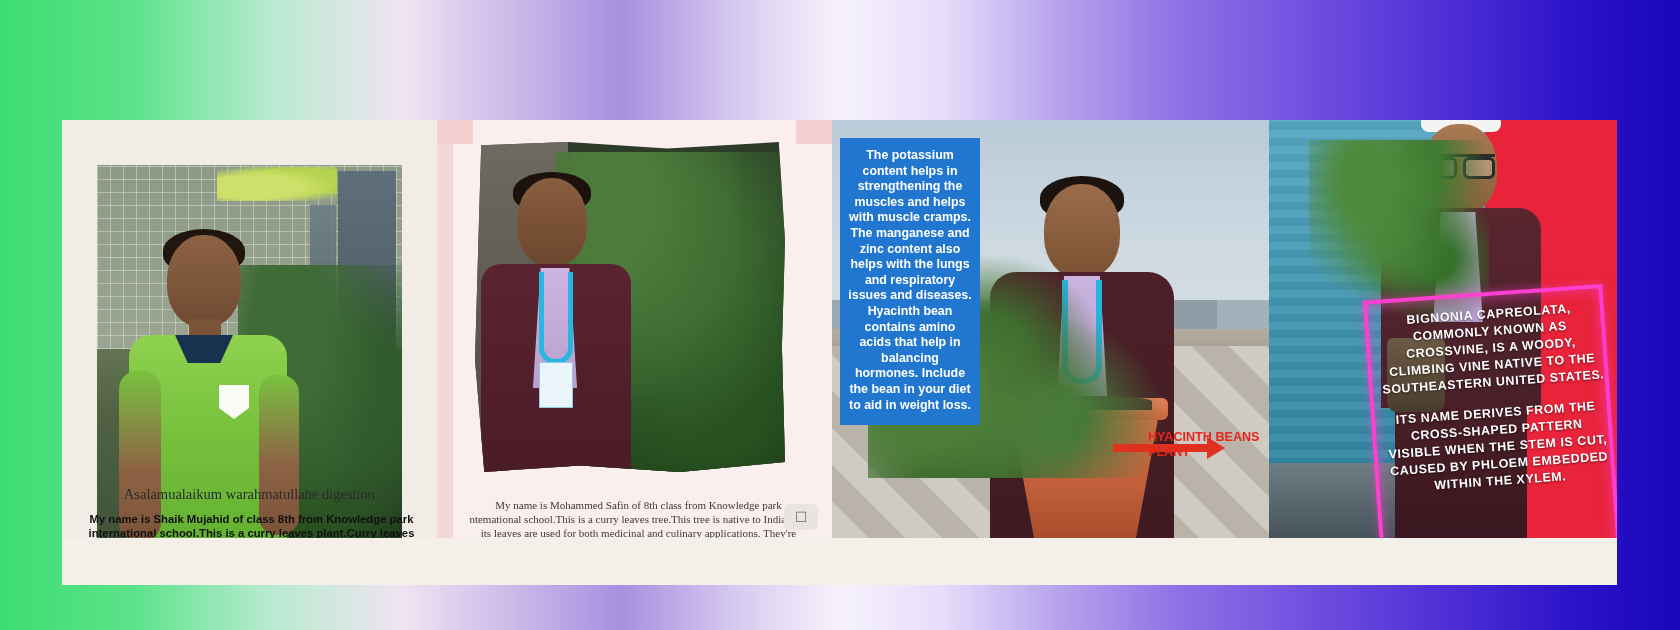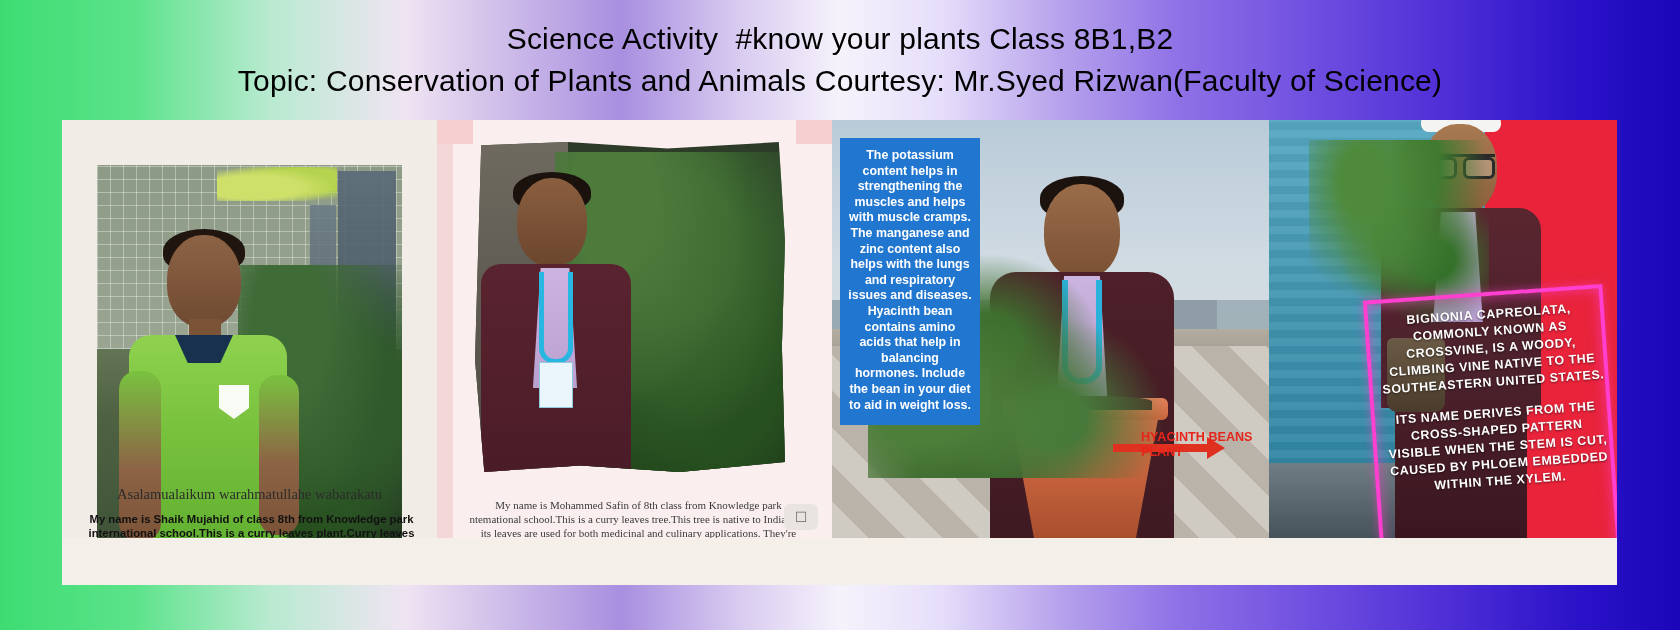--- a/index.html
+++ b/index.html
@@ -310,21 +310,21 @@
     position: absolute; right: 60px; bottom: 86px; width: 96px; height: 8px;
     background: #e03020;
   }
   #p3-arrow::after {
     content: ""; position: absolute; right: -16px; top: -7px;
     border-left: 18px solid #e03020;
     border-top: 11px solid transparent;
     border-bottom: 11px solid transparent;
   }
   #p3-arrow-label {
-    position: absolute; right: 16px; bottom: 78px; width: 112px;
+    position: absolute; right: 9px; bottom: 78px; width: 112px;
     color: #e8251a; font-size: 12.6px; font-weight: bold; line-height: 15px;
     text-align: left;
   }
 
   
   #panel-4 { width: 348px; background: #2f8fb0; }
   #p4-bg {
     position: absolute; inset: 0;
     background:
       linear-gradient(90deg, #2f93b4 0 62%, #e8233a 62% 100%);
@@ -400,24 +400,20 @@
     letter-spacing: .6px; text-align: center;
     text-shadow: 0 1px 2px rgba(0,0,0,.55);
   }
   #p4-text p { margin: 0 0 14px; }
 </style>
 </head>
 <body>
 
 <div id="stage">
 
-  <div id="title-block">
-    <div class="line">Science Activity  #know your plants Class 8B1,B2</div>
-    <div class="line">Topic: Conservation of Plants and Animals Courtesy: Mr.Syed Rizwan(Faculty of Science)</div>
-  </div>
 
   <div id="collage">
 
     <div class="panel" id="panel-1">
       <div id="p1-photo">
         <div id="p1-wall"></div>
         <div id="p1-tower"></div>
         <div id="p1-tower2"></div>
         <div id="p1-leaf-top"></div>
         <div id="p1-plant"></div>
@@ -425,21 +421,21 @@
           <div class="hair"></div>
           <div class="head"></div>
           <div class="neck"></div>
           <div class="shirt"></div>
           <div class="collar"></div>
           <div class="badge"></div>
           <div class="arm-l"></div>
           <div class="arm-r"></div>
         </div>
       </div>
-      <div id="p1-cap-greet">Asalamualaikum warahmatullahe wabarakatu</div>
+      <div id="p1-cap-greet">Asalamualaikum warahmatullahe digestion</div>
       <div id="p1-cap-body">My name is Shaik Mujahid of class 8th from Knowledge park international school.This is a curry leaves plant.Curry leaves improve digestion, promote hair health, enhance eyesight, regulate blood sugar, aid in weight loss, improve heart health, treat anemia, provide anti-inflammatory benefits, detoxify the body, and support liver function.</div>
     </div>
 
     <div class="panel" id="panel-2">
       <div id="p2-edge"></div>
       <div class="p2-corner" id="p2-c1"></div>
       <div class="p2-corner" id="p2-c2"></div>
       <div id="p2-photo">
         <div id="p2-wall"></div>
         <div id="p2-plant"></div>

